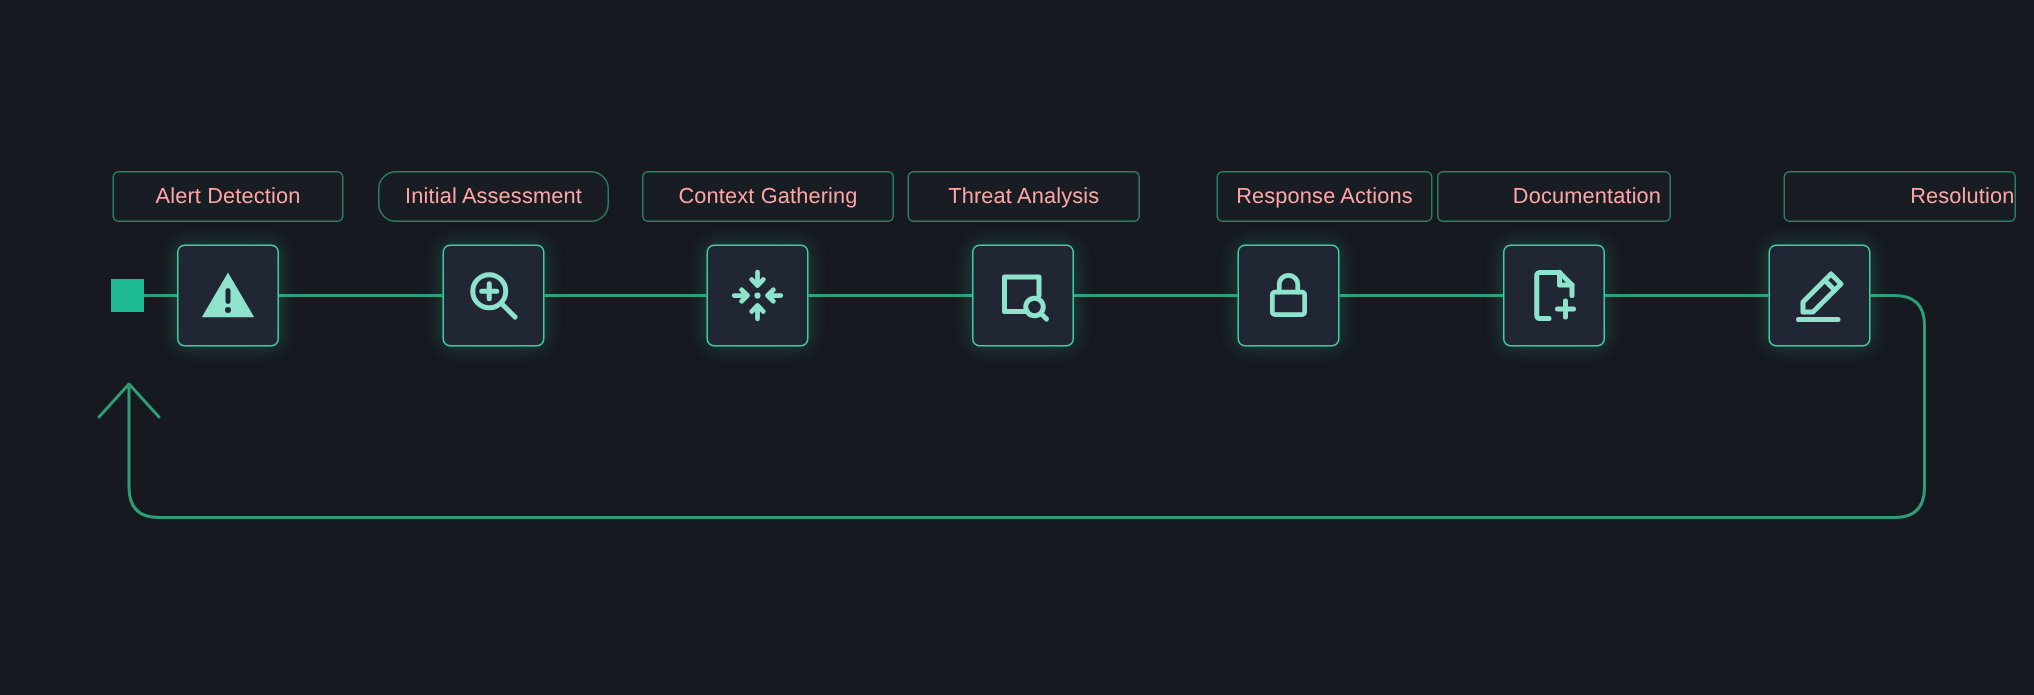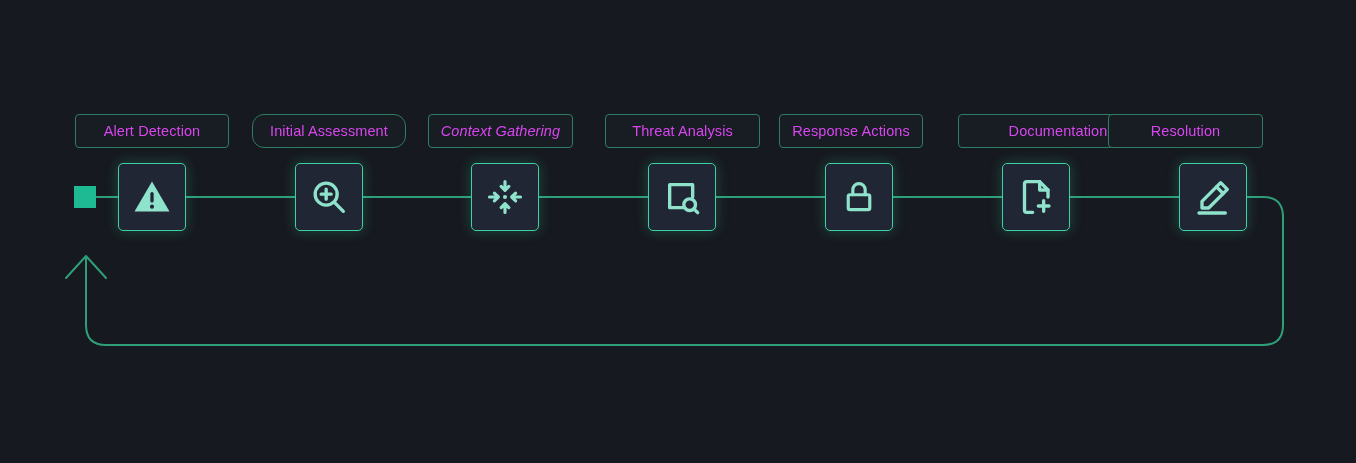--- a/index.html
+++ b/index.html
@@ -42,21 +42,21 @@
 
   
   .step-label {
     position: absolute;
     top: 114px;
     height: 34px;
     box-sizing: border-box;
     border: 1px solid #2f7d62;
     border-radius: 4px;
     background: #181c23;
-    color: #d946ef;
+    color: #fca5a5;
     font-size: 14.5px;
     line-height: 32px;
     text-align: center;
     white-space: nowrap;
     letter-spacing: 0.1px;
   }
 
   
   .step-node {
     position: absolute;
@@ -107,25 +107,25 @@
     <path d="M1247 197 H1263 Q1283 197 1283 217 V325 Q1283 345 1263 345
              H106 Q86 345 86 325 V258" stroke="#2f9e78" stroke-width="2" fill="none"></path>
 
     <path d="M66 278 L86 256 L106 278" stroke="#2f9e78" stroke-width="2" fill="none" stroke-linecap="round" stroke-linejoin="round"></path>
   </svg>
 
   <div class="start-marker"></div>
 
   <div class="step-label" style="left:75px;  width:154px;">Alert Detection</div>
   <div class="step-label" style="left:252px; width:154px;border-radius:12px;">Initial Assessment</div>
-  <div class="step-label" style="left:428px; width:145px;font-style:italic;">Context Gathering</div>
+  <div class="step-label" style="left:428px; width:168px;">Context Gathering</div>
   <div class="step-label" style="left:605px; width:155px;">Threat Analysis</div>
-  <div class="step-label" style="left:779px; width:144px;">Response Actions</div>
+  <div class="step-label" style="left:811px; width:144px;">Response Actions</div>
   <div class="step-label" style="left:958px; width:156px;padding-left:44px;">Documentation</div>
-  <div class="step-label" style="left:1108px;width:155px;">Resolution</div>
+  <div class="step-label" style="left:1189px;width:155px;text-align:right;">Resolution</div>
 
   <div class="step-node" style="left:118px;">
     <span>
       <svg width="42" height="42" viewBox="0 0 24 24">
         <path class="icon-fill" d="M12 3.2 L22 20.3 H2 Z"></path>
         <rect x="11.05" y="9.2" width="1.9" height="6" rx="0.95" fill="#212634"></rect>
         <circle cx="12" cy="17.5" r="1.15" fill="#212634"></circle>
       </svg>
     </span>
   </div>

